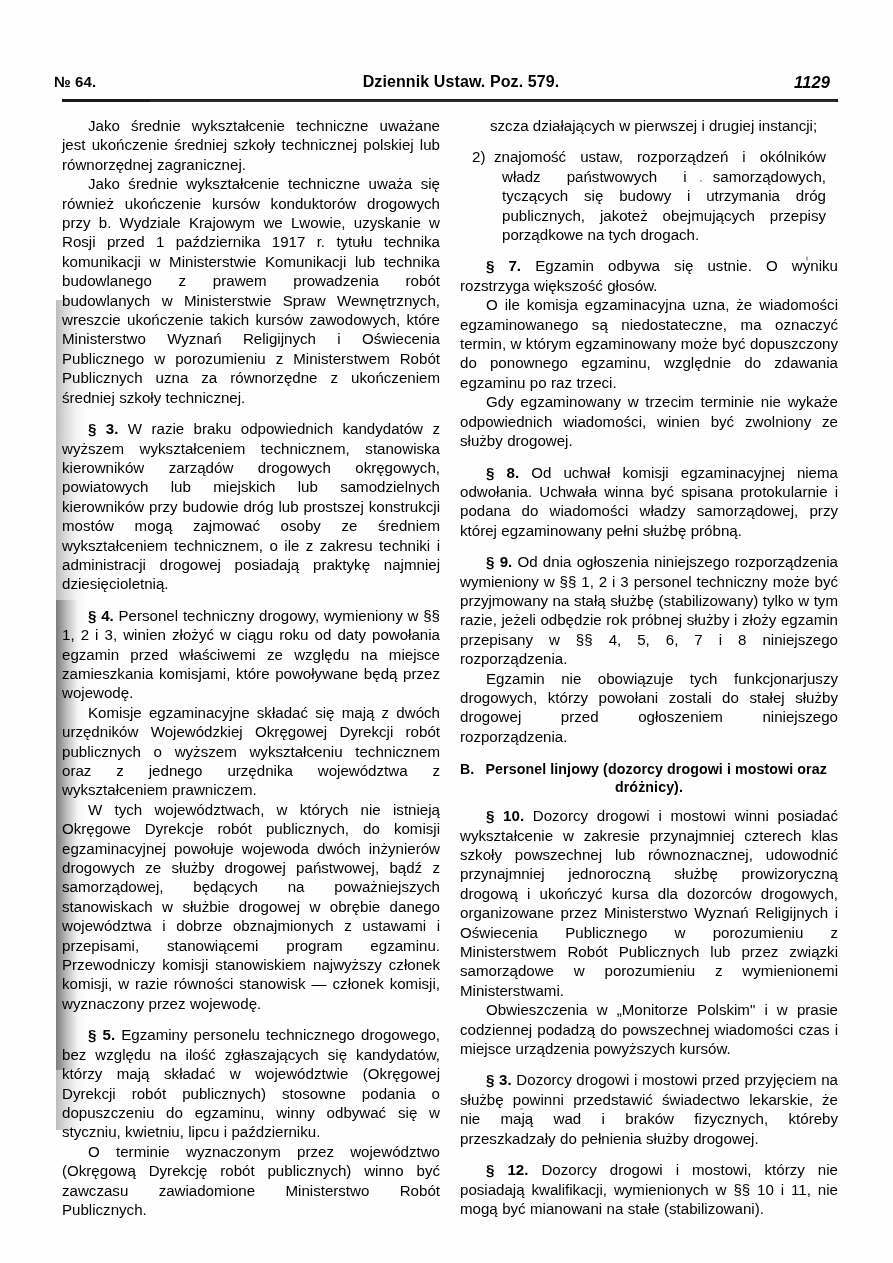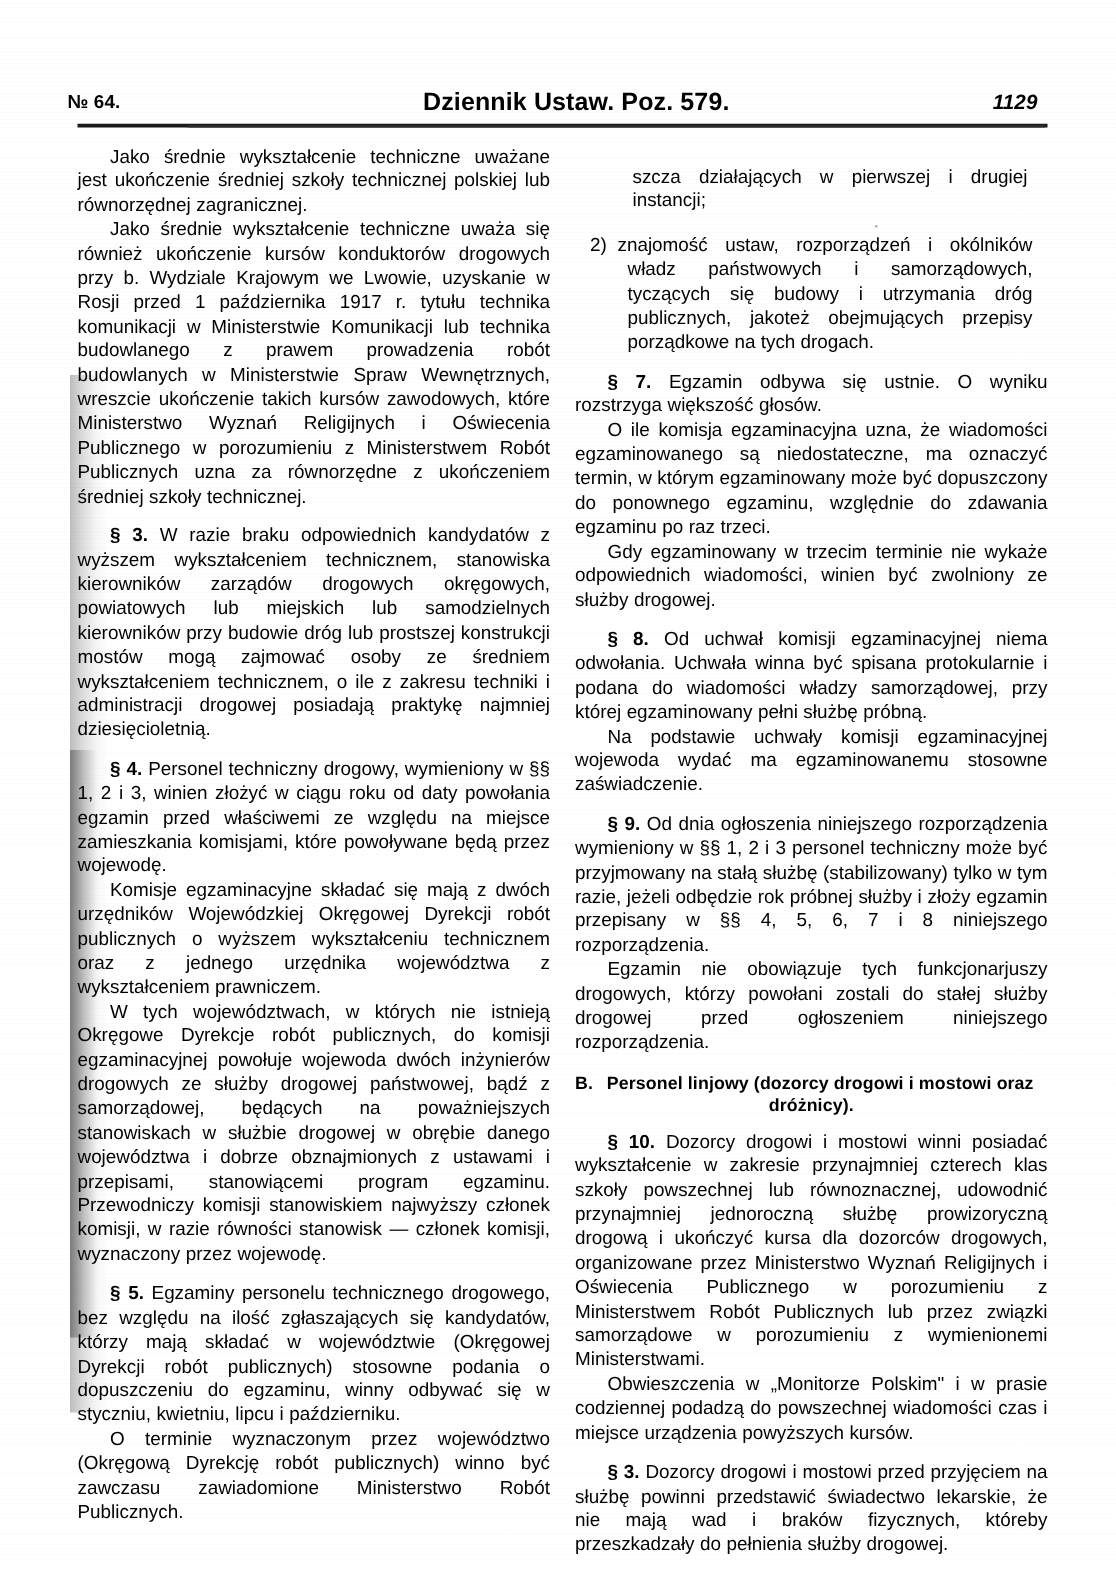--- a/index.html
+++ b/index.html
@@ -34,21 +34,21 @@
   .masthead .mh-right {
     position: absolute;
     top: 0;
     font-weight: bold;
     font-size: 15.5px;
     letter-spacing: 0.1px;
     white-space: nowrap;
     line-height: 20px;
   }
   .masthead .mh-left  { left: 0; font-size: 15px; }
-  .masthead .mh-center{ left: 50%; transform: translateX(-50%); font-size: 20px; padding-left: 38px; }
+  .masthead .mh-center{ left: 50%; transform: translateX(-50%); font-size: 16px; padding-left: 38px; }
   .masthead .mh-right { right: 0; font-size: 16.5px; font-style: italic; }
 
   .rule {
     position: absolute;
     left: 62px;
     top: 99px;
     width: 776px;
     height: 3px;
     background: #1a1a1a;
   }
@@ -95,21 +95,21 @@
     font-size: 15.1px;
     line-height: 19.4px;
     text-align: justify;
     padding-left: 30px;
     text-indent: -30px;
   }
   .listitem .lnum { display: inline-block; width: 22px; text-indent: 0; }
   .listitem .ltxt { text-indent: 0; }
 
   .para-cont {
-    margin: 16px;
+    margin: 0;
     font-size: 15.1px;
     line-height: 19.4px;
     text-align: justify;
     text-indent: 0;
   }
   .para-cont.indent-list { padding-left: 30px; }
 
   
   .subhead {
     margin: 14px 0 10px 0;
@@ -225,21 +225,20 @@
       </p>
 
       <p class="para">O ile komisja egzaminacyjna uzna, że wiadomości egzaminowanego są niedostateczne, ma oznaczyć termin, w którym egzaminowany może być dopuszczony do ponownego egzaminu, względnie do zdawania egzaminu po raz trzeci.</p>
       <p class="para">Gdy egzaminowany w trzecim terminie nie wykaże odpowiednich wiadomości, winien być zwolniony ze służby drogowej.</p>
 
       <p class="para gap-before">
         <span class="sect">§ 8.</span>
         <span>Od uchwał komisji egzaminacyjnej niema odwołania. Uchwała winna być spisana protokularnie i podana do wiadomości władzy samorządowej, przy której egzaminowany pełni służbę próbną.</span>
       </p>
 
-      <p class="para">Na podstawie uchwały komisji egzaminacyjnej wojewoda wydać ma egzaminowanemu stosowne zaświadczenie.</p>
 
       <p class="para gap-before">
         <span class="sect">§ 9.</span>
         <span>Od dnia ogłoszenia niniejszego rozporządzenia wymieniony w §§ 1, 2 i 3 personel techniczny może być przyjmowany na stałą służbę (stabilizowany) tylko w tym razie, jeżeli odbędzie rok próbnej służby i złoży egzamin przepisany w §§ 4, 5, 6, 7 i 8 niniejszego rozporządzenia.</span>
       </p>
 
       <p class="para">Egzamin nie obowiązuje tych funkcjonarjuszy drogowych, którzy powołani zostali do stałej służby drogowej przed ogłoszeniem niniejszego rozporządzenia.</p>
 
       <div class="subhead">
         <span class="sh-lead">B.</span>
@@ -251,20 +250,24 @@
         <span>Dozorcy drogowi i mostowi winni posiadać wykształcenie w zakresie przynajmniej czterech klas szkoły powszechnej lub równoznacznej, udowodnić przynajmniej jednoroczną służbę prowizoryczną drogową i ukończyć kursa dla dozorców drogowych, organizowane przez Ministerstwo Wyznań Religijnych i Oświecenia Publicznego w porozumieniu z Ministerstwem Robót Publicznych lub przez związki samorządowe w porozumieniu z wymienionemi Ministerstwami.</span>
       </p>
 
       <p class="para">Obwieszczenia w „Monitorze Polskim" i w prasie codziennej podadzą do powszechnej wiadomości czas i miejsce urządzenia powyższych kursów.</p>
 
       <p class="para gap-before">
         <span class="sect">§ 3.</span>
         <span>Dozorcy drogowi i mostowi przed przyjęciem na służbę powinni przedstawić świadectwo lekarskie, że nie mają wad i braków fizycznych, któreby przeszkadzały do pełnienia służby drogowej.</span>
       </p>
 
+      <p class="para gap-before">
+        <span class="sect">§ 12.</span>
+        <span>Dozorcy drogowi i mostowi, którzy nie posiadają kwalifikacji, wymienionych w §§ 10 i 11, nie mogą być mianowani na stałe (stabilizowani).</span>
+      </p>
 
     </div>
   </div>
 
   <div class="ink-edge"></div>
   <div class="ink-edge2"></div>
   <div class="grain"></div>
   <div class="speck" style="left:520px;top:1108px;width:3px;height:2px;"></div>
   <div class="speck" style="left:285px;top:1172px;width:4px;height:2px;"></div>
   <div class="speck" style="left:806px;top:256px;width:2px;height:5px;"></div>

